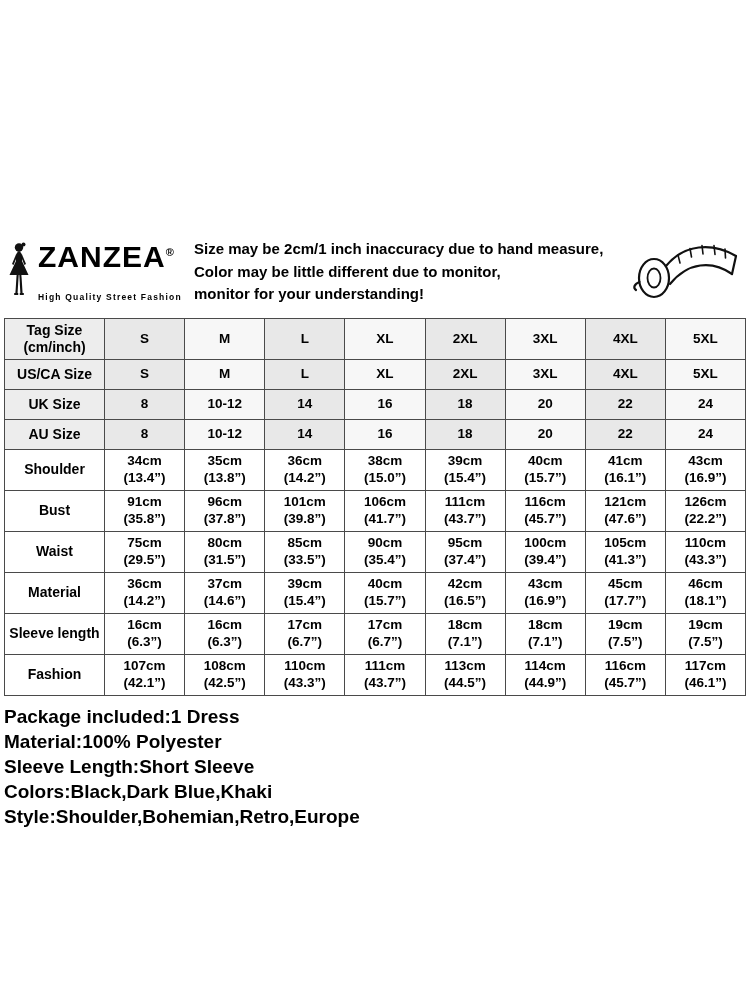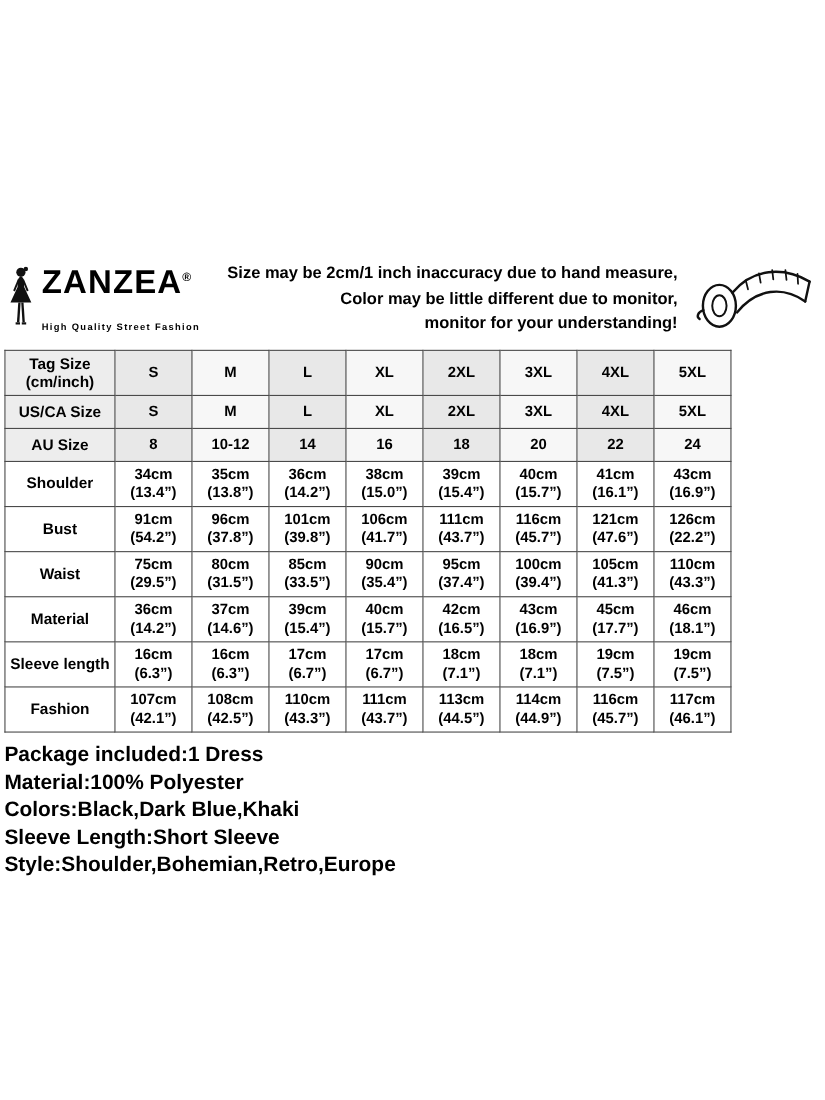--- a/index.html
+++ b/index.html
@@ -8,25 +8,25 @@
   .page{width:742px;margin:0 auto;padding-top:236px;}
 
   
   .header{display:flex;align-items:center;margin-bottom:10px;}
   .logo{display:flex;align-items:center;gap:4px;width:190px;flex:0 0 auto;}
   .logo svg{display:block;}
   .logo-text{text-align:left;}
   .brand{font-weight:bold;font-size:30px;letter-spacing:1px;line-height:1;}
   .reg{font-size:11px;vertical-align:super;font-weight:bold;}
   .tagline{font-size:8.5px;font-weight:bold;letter-spacing:1.2px;margin-top:20px;white-space:nowrap;}
-  .notice{flex:1;text-align:right;font-weight:bold;font-size:15px;line-height:1.5;padding-right:10px;}
+  .notice{flex:1;text-align:left;font-weight:bold;font-size:15px;line-height:1.5;padding-right:10px;}
   .tape{flex:0 0 auto;width:120px;display:flex;justify-content:center;}
 
   
-  table{border-collapse:collapse;width:661px;table-layout:fixed;}
+  table{border-collapse:collapse;width:742px;table-layout:fixed;}
   td{border:1px solid #4a4a4a;text-align:center;vertical-align:middle;
      font-weight:bold;font-size:13.5px;line-height:1.25;white-space:pre-line;
      padding:2px 1px;}
   td.label{font-size:14px;}
   tr.one-line td{height:25px;}
   tr.two-line td{height:36px;}
   .shade-label{background:#ededed;}
   .shade-a{background:#e8e8e8;}
   .shade-b{background:#f7f7f7;}
 
@@ -110,20 +110,31 @@
           <td class="shade-a">S</td>
           <td class="shade-b">M</td>
           <td class="shade-a">L</td>
           <td class="shade-b">XL</td>
           <td class="shade-a">2XL</td>
           <td class="shade-b">3XL</td>
           <td class="shade-a">4XL</td>
           <td class="shade-b">5XL</td>
         </tr>
         <tr class="one-line">
+          <td class="label shade-label">UK Size</td>
+          <td class="shade-a">8</td>
+          <td class="shade-b">10-12</td>
+          <td class="shade-a">14</td>
+          <td class="shade-b">16</td>
+          <td class="shade-a">18</td>
+          <td class="shade-b">20</td>
+          <td class="shade-a">22</td>
+          <td class="shade-b">24</td>
+        </tr>
+        <tr class="one-line">
           <td class="label shade-label">AU Size</td>
           <td class="shade-a">8</td>
           <td class="shade-b">10-12</td>
           <td class="shade-a">14</td>
           <td class="shade-b">16</td>
           <td class="shade-a">18</td>
           <td class="shade-b">20</td>
           <td class="shade-a">22</td>
           <td class="shade-b">24</td>
         </tr>
@@ -142,21 +153,21 @@
           <td>40cm
 (15.7”)</td>
           <td>41cm
 (16.1”)</td>
           <td>43cm
 (16.9”)</td>
         </tr>
         <tr class="two-line">
           <td class="label">Bust</td>
           <td>91cm
-(54.2”)</td>
+(35.8”)</td>
           <td>96cm
 (37.8”)</td>
           <td>101cm
 (39.8”)</td>
           <td>106cm
 (41.7”)</td>
           <td>111cm
 (43.7”)</td>
           <td>116cm
 (45.7”)</td>
@@ -240,18 +251,18 @@
 (45.7”)</td>
           <td>117cm
 (46.1”)</td>
         </tr>
       </tbody>
   </table>
 
   <div class="footer">
     <div>Package included:1 Dress</div>
     <div>Material:100% Polyester</div>
+    <div>Sleeve Length:Short Sleeve</div>
     <div>Colors:Black,Dark Blue,Khaki</div>
-    <div>Sleeve Length:Short Sleeve</div>
     <div>Style:Shoulder,Bohemian,Retro,Europe</div>
   </div>
 
 </div>
 
 </body></html>

